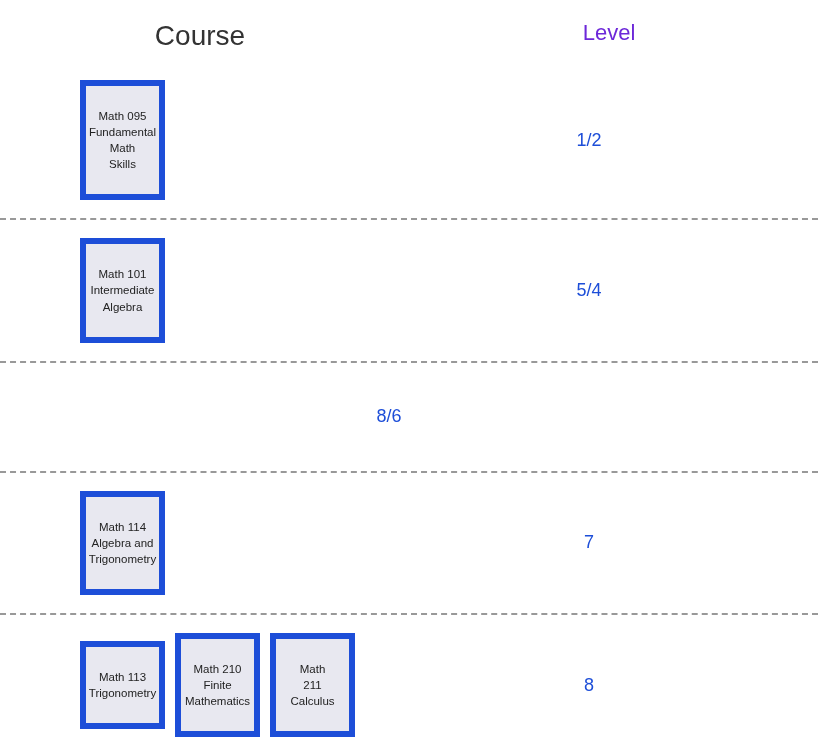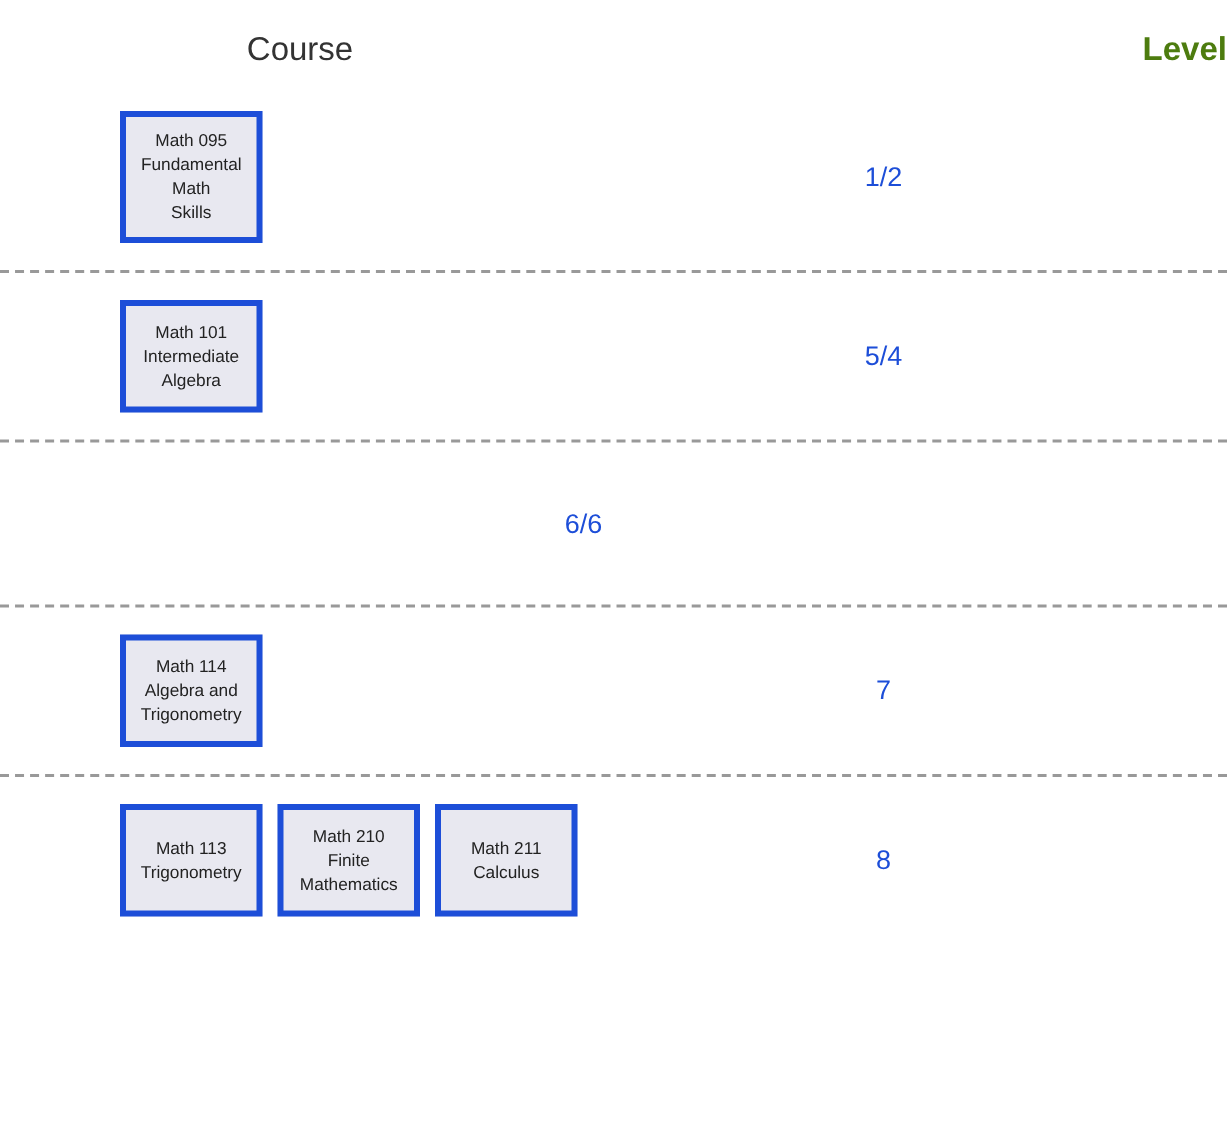--- a/index.html
+++ b/index.html
@@ -19,30 +19,29 @@
     .header-row {
       display: flex;
       width: 100%;
       padding: 20px 0 10px 0;
       position: relative;
     }
 
     .col-course-header {
       width: 400px;
       text-align: center;
-      font-size: 22px;
+      font-size: 28px;
       color: #333;
     }
 
     .col-level-header {
       flex: 1;
-      text-align: right;
+      text-align: center;
       font-size: 22px;
-      color: #4d7c0f;
-      font-weight: bold;
+      color: #6d28d9;
     }
 
     .level-row {
       display: flex;
       width: 100%;
       align-items: center;
       padding: 18px 0;
       border-bottom: 2px dashed #999;
       min-height: 110px;
     }
@@ -54,31 +53,31 @@
     .course-area {
       width: 400px;
       display: flex;
       flex-wrap: wrap;
       gap: 10px;
       padding-left: 80px;
       align-items: center;
     }
 
     .course-box {
-      width: 95px;
+      width: 85px;
       min-height: 75px;
-      border: 4px solid #1d4ed8;
+      border: 6px solid #1d4ed8;
       background: #e8e8f0;
       display: flex;
       align-items: center;
       justify-content: center;
       text-align: center;
       font-size: 11.5px;
       color: #222;
-      padding: 8px;
+      padding: 22px;
       line-height: 1.4;
     }
 
     .level-area {
       flex: 1;
       text-align: center;
       font-size: 18px;
       color: #1d4ed8;
       padding-right: 40px;
     }
@@ -102,21 +101,21 @@
     </div>
     <div class="level-row">
       <div class="course-area">
         <div class="course-box" style="white-space: pre-line;">Math 101
 Intermediate
 Algebra</div>
       </div>
       <div class="level-area">5/4</div>
     </div>
     <div class="level-row">
-      <div class="level-area">6/6</div>
+      <div class="level-area">8/6</div>
     </div>
     <div class="level-row">
       <div class="course-area">
         <div class="course-box" style="white-space: pre-line;">Math 114
 Algebra and
 Trigonometry</div>
       </div>
       <div class="level-area">7</div>
     </div>
     <div class="level-row">

